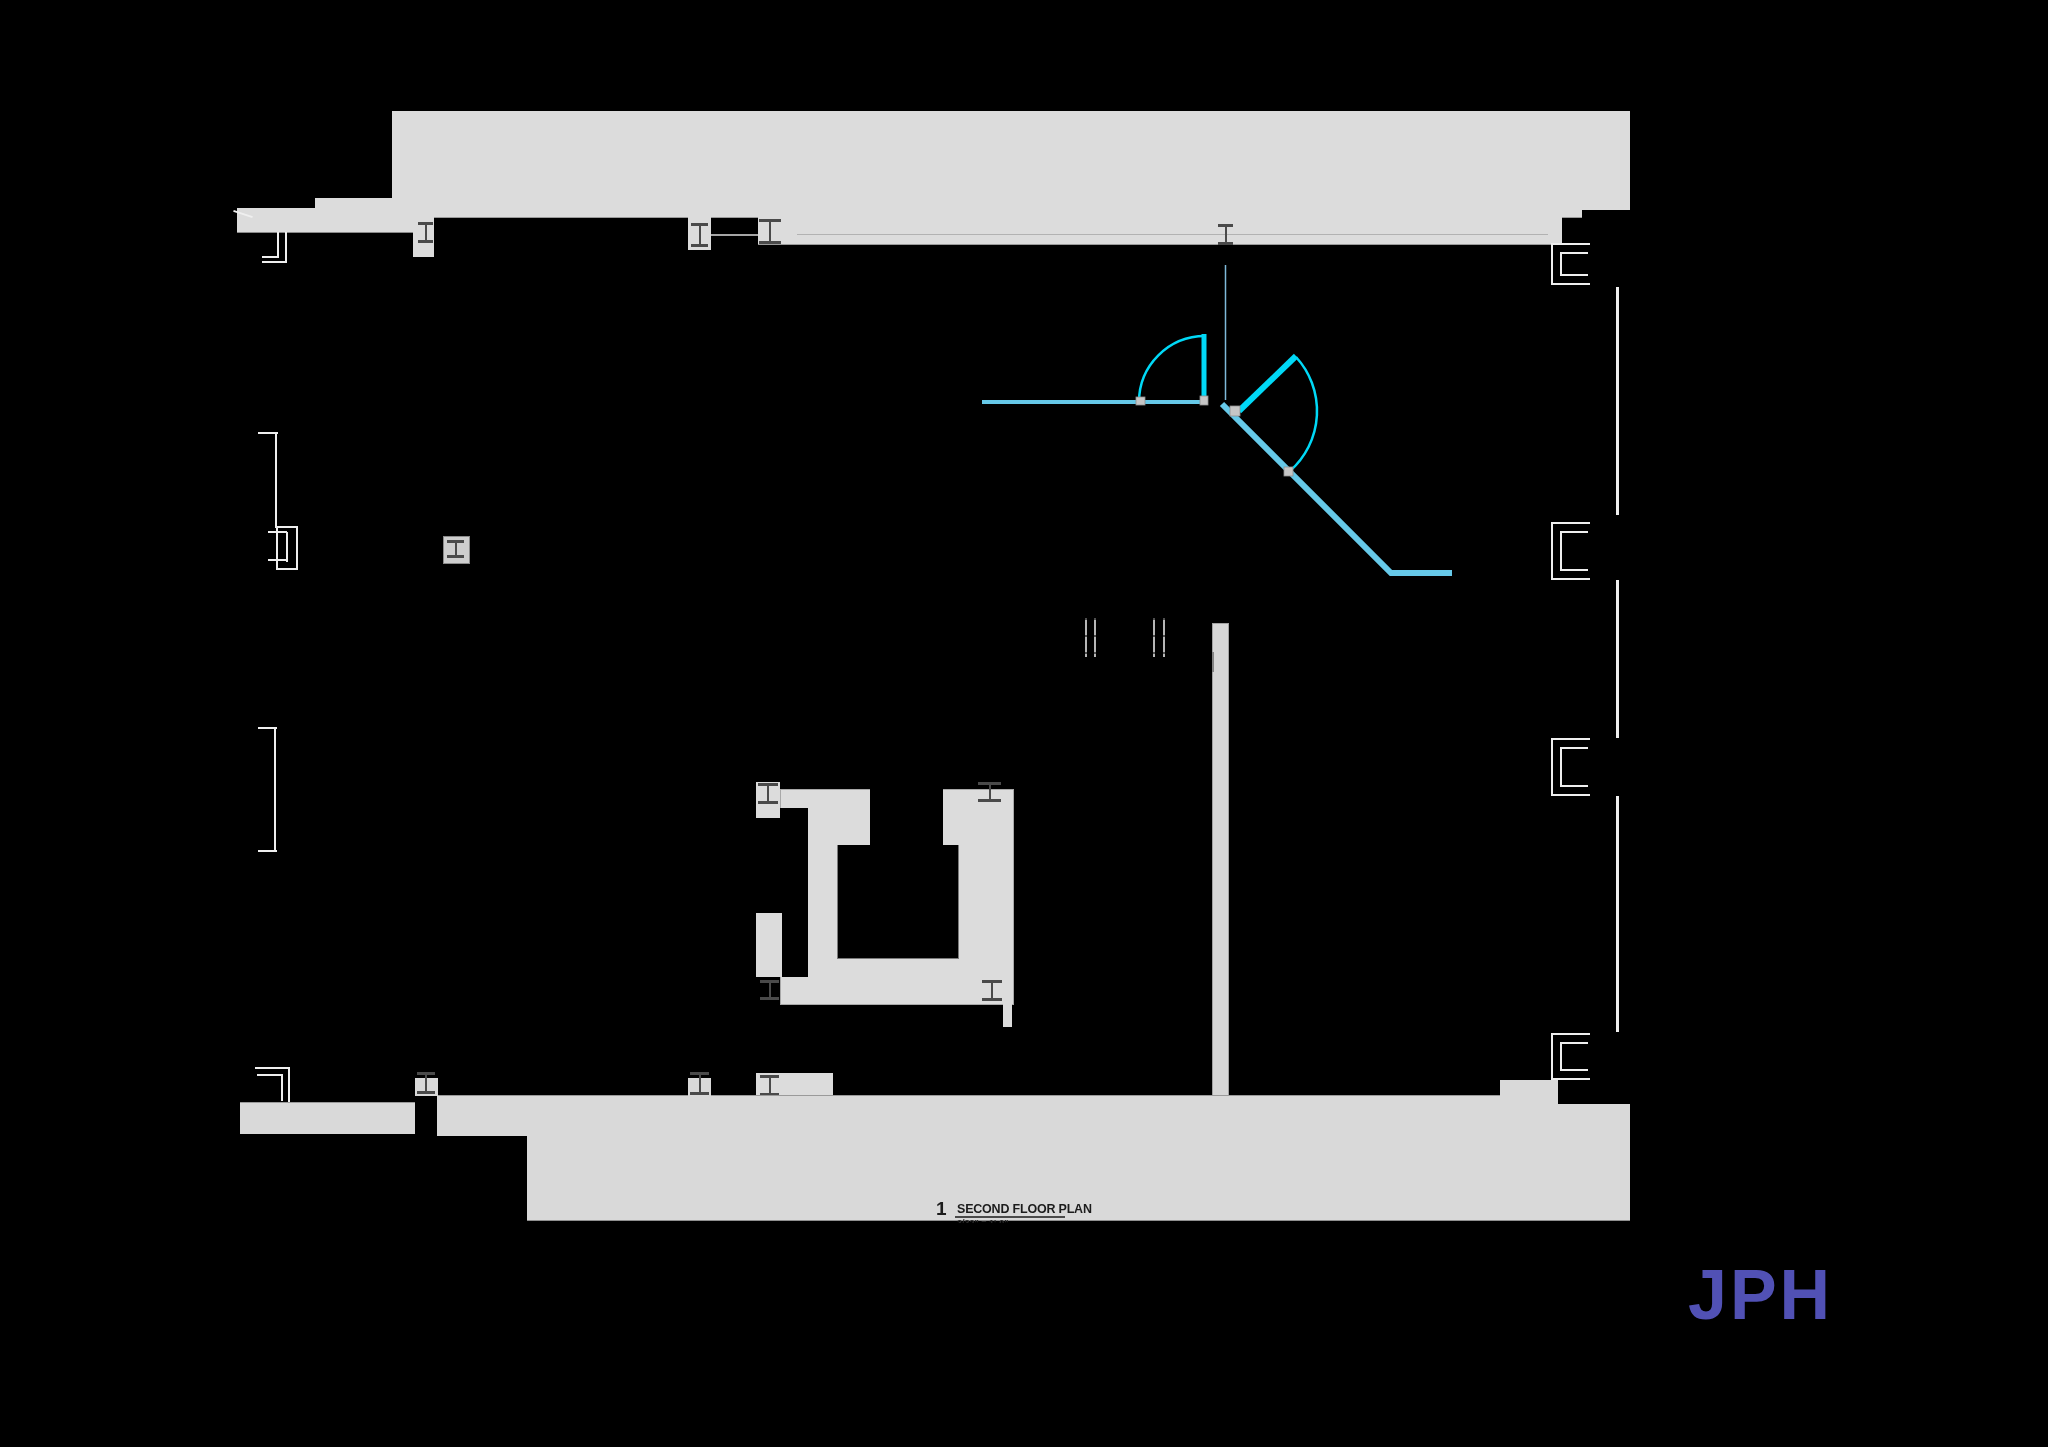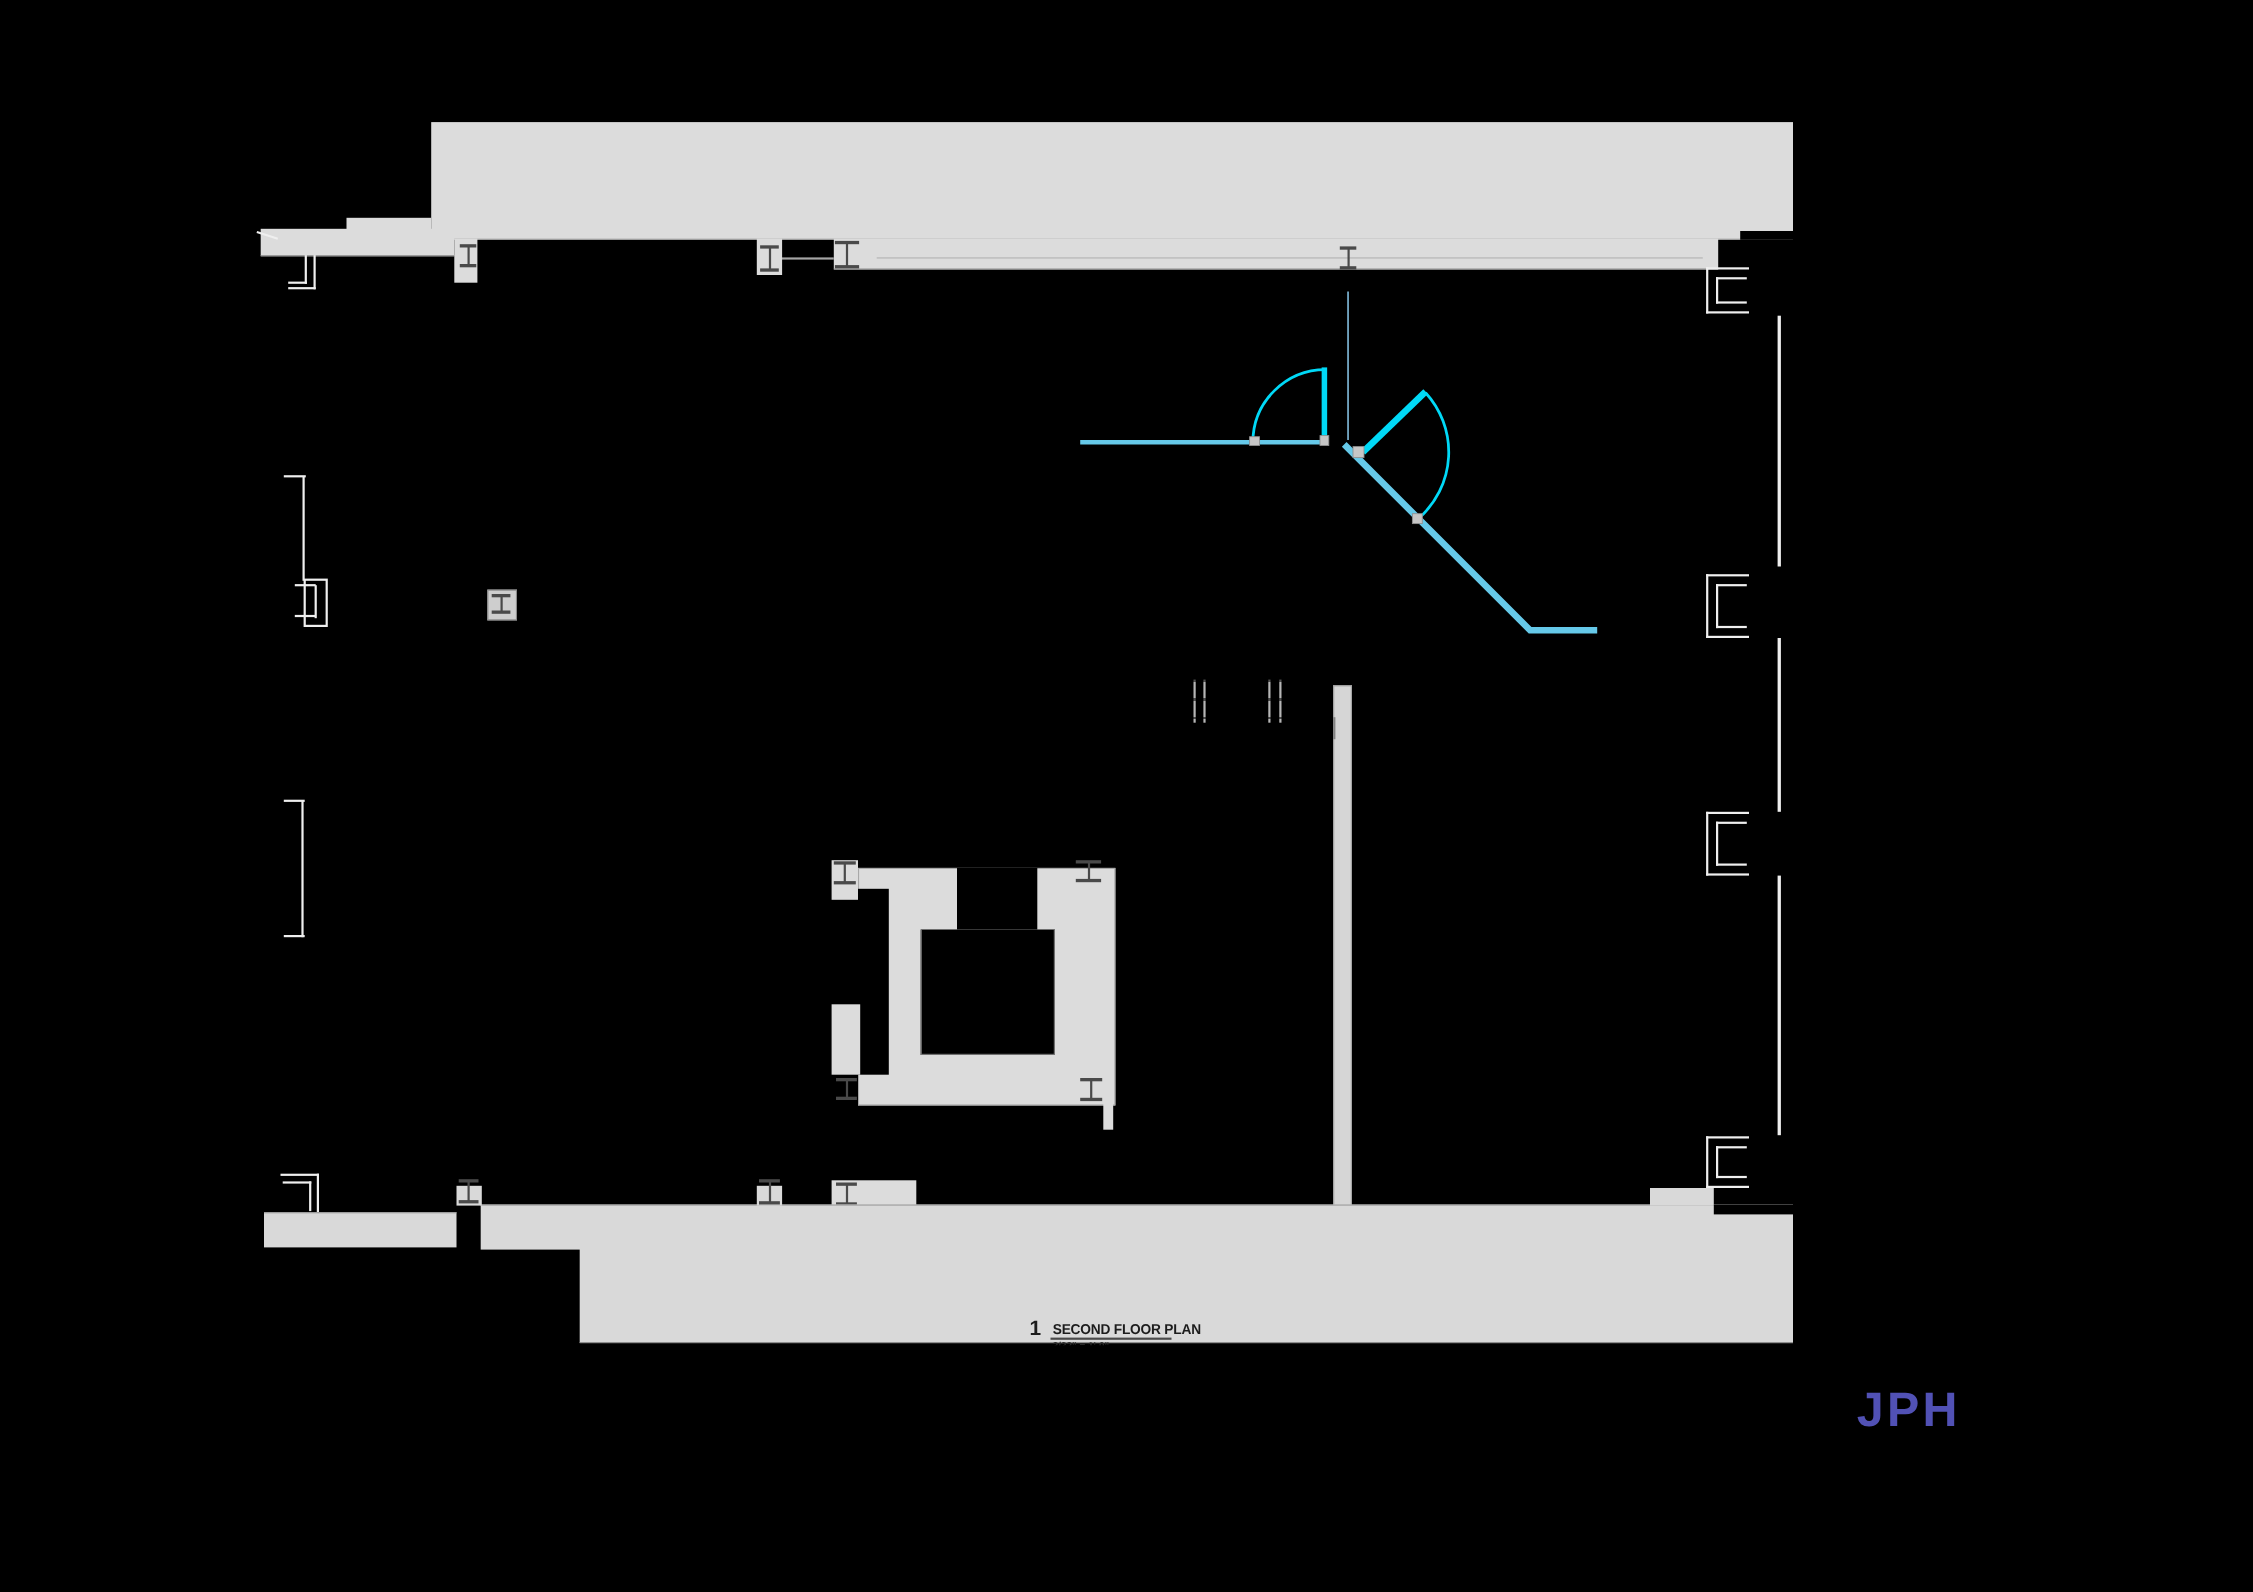--- a/index.html
+++ b/index.html
@@ -30,21 +30,21 @@
   .cbox{border:2px solid var(--c-wall_white);}
   .wseg{background:repeating-linear-gradient(180deg,#4f4f4f 0 2px,#b6b6b6 2px 17px);}
   svg .dcyan{stroke:var(--c-door_cyan);fill:none;}
   svg .darc{stroke:var(--c-door_cyan);stroke-width:2.5;fill:none;}
   svg .dblue{stroke:var(--c-door_blue);fill:none;}
   svg .dthin{stroke:var(--c-door_thin_blue);fill:none;}
   svg .mk{fill:var(--c-marker_gray);stroke:#8f8f8f;stroke-width:0.8;}
   #title-num{font-size:19px;font-weight:bold;color:var(--c-text_dark);line-height:1;}
   #title-text{font-size:13px;font-weight:bold;color:var(--c-text_dark);line-height:1;letter-spacing:-0.2px;transform:scaleX(0.96);transform-origin:left;}
   #scale-clip{overflow:hidden;font-size:9px;line-height:9px;color:#2a2a2a;font-weight:bold;}
-  #watermark{font-size:44px;font-weight:bold;letter-spacing:3px;color:var(--c-watermark_blue);line-height:1;}
+  #watermark{font-size:70px;font-weight:bold;letter-spacing:3px;color:var(--c-watermark_blue);line-height:1;}
 </style>
 </head>
 <body>
 
 <div id="plan">
 
   <div class="a gray edge-b" style="left:392px;top:111px;width:1238px;height:106px"></div>
   <div class="a blk" style="left:1582px;top:210px;width:49px;height:8px"></div>
   <div class="a gray" style="left:315px;top:198px;width:77px;height:11px"></div>
   <div class="a gray" style="left:237px;top:208px;width:176px;height:24px;border-bottom:1px solid #8a8a8a"></div>

